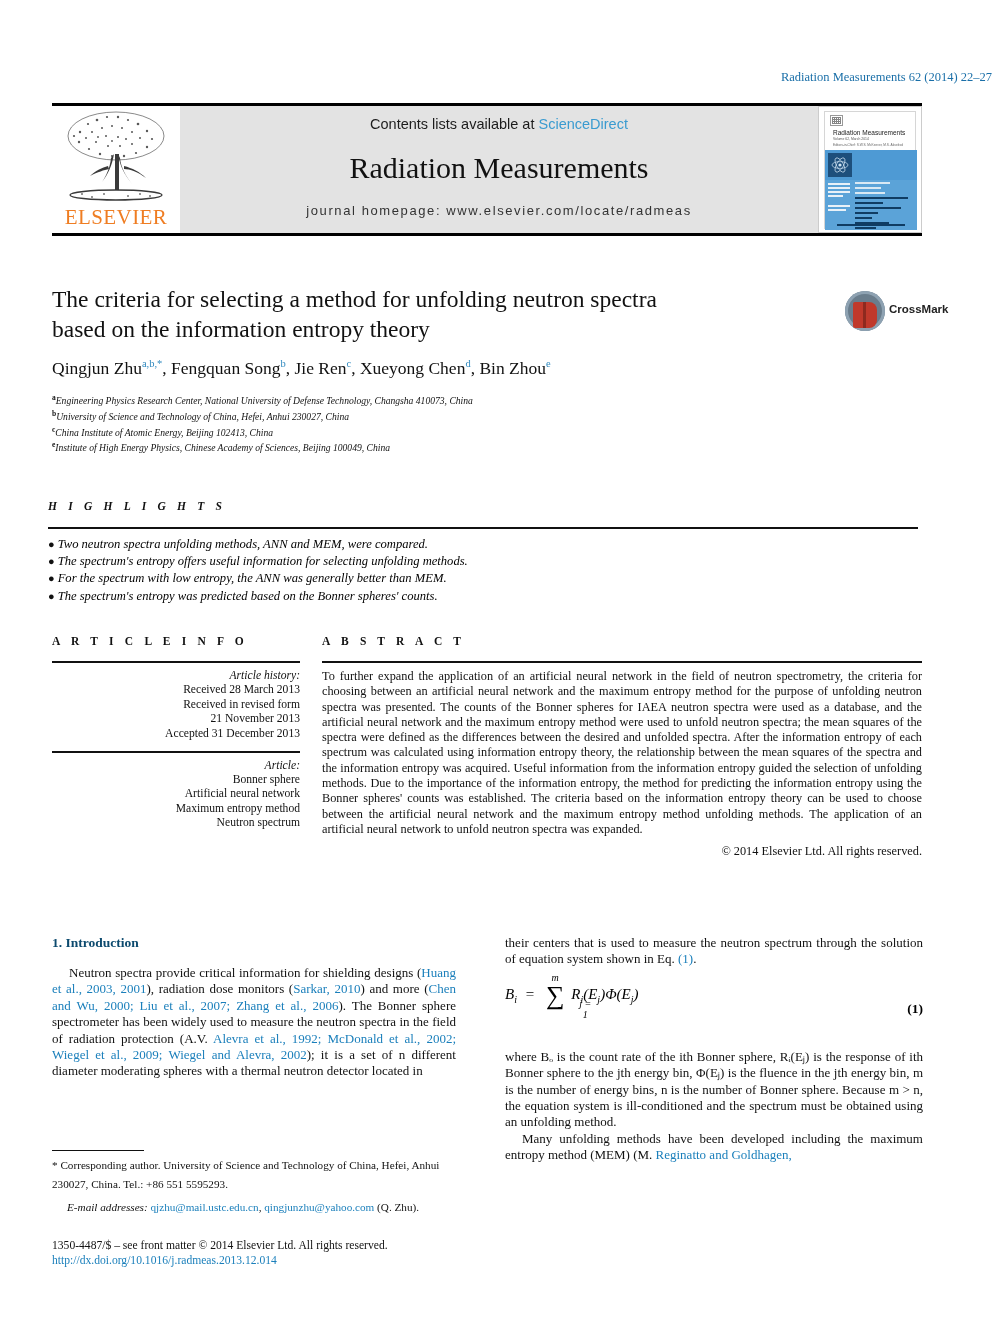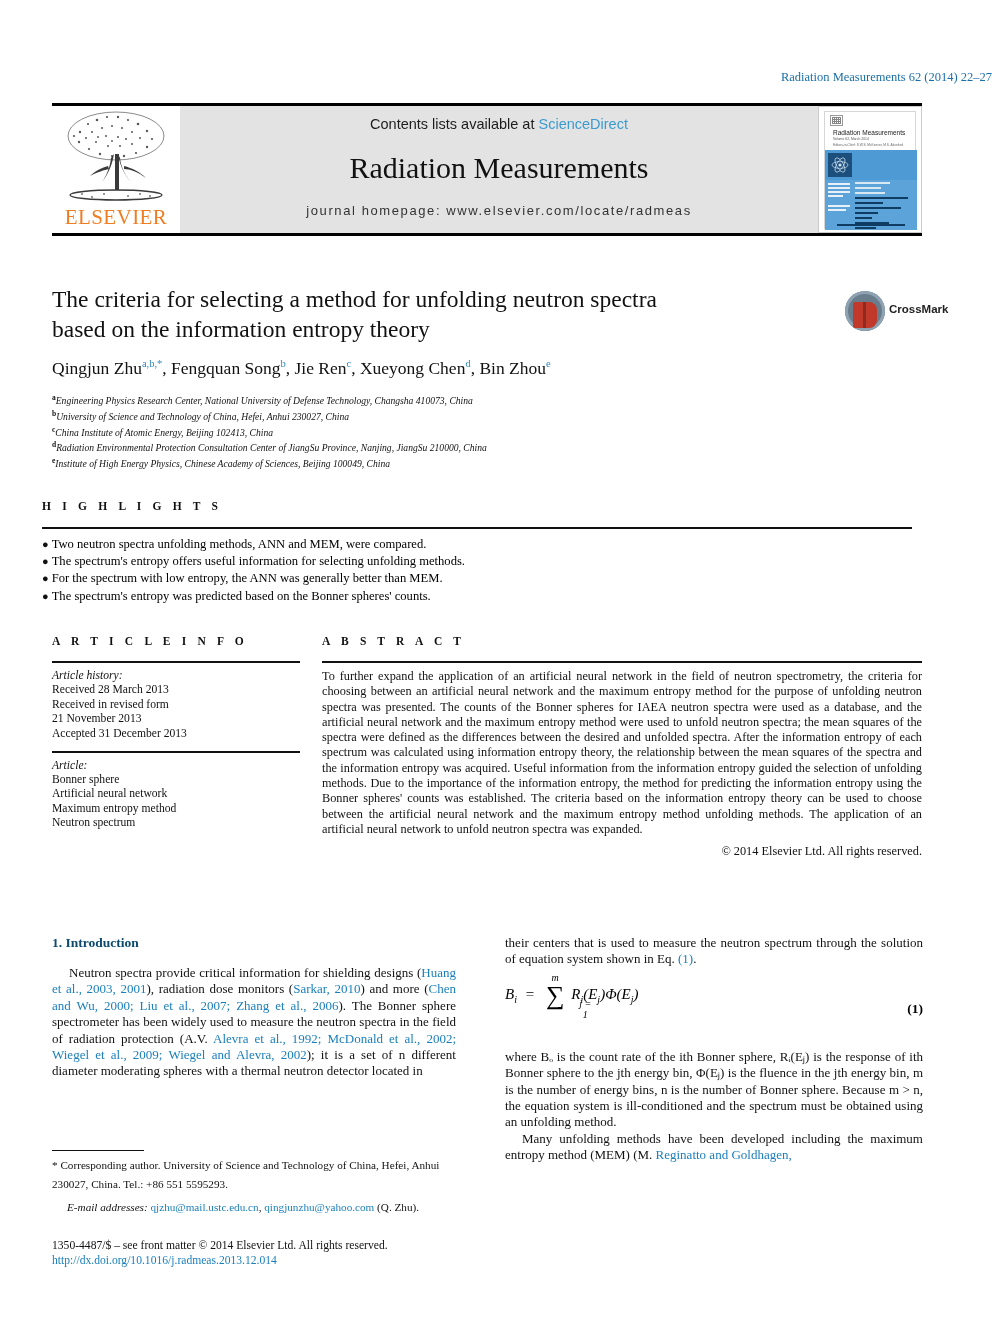--- a/index.html
+++ b/index.html
@@ -124,35 +124,35 @@
   }
   .affils sup { font-style:normal; font-weight:bold; font-size:7.5px; }
 
   
   .sec-label {
     font-family:"Liberation Serif", serif; font-weight:bold; font-size:11.5px;
     letter-spacing:4.2px; color:#111;
   }
 
   .highlights {
-    position:absolute; left:42px; top:500px; width:600px;
+    position:absolute; left:48px; top:500px; width:600px;font-style:italic;
   }
   .highlights .hl-rule { position:absolute; left:0; top:27px; width:870px; height:1.6px; background:#111; }
   .hl-list {
     position:absolute; left:0; top:36px; width:700px;
     font-family:"Liberation Serif", serif; font-size:12.6px; line-height:17.2px;
   }
   .hl-list div { white-space:nowrap; }
   .hl-bullet { color:#111; font-size:11px; margin-right:3px; }
 
   
   .info-col { position:absolute; left:52px; top:635px; width:248px; }
   .info-rule { position:absolute; left:0; top:26px; width:248px; height:1.6px; background:#111; }
   .info-body { position:absolute; left:0; top:34px; width:248px;
-    font-family:"Liberation Serif", serif; font-size:11.6px; line-height:14.4px; color:#111; }
+    font-family:"Liberation Serif", serif; font-size:11.6px; line-height:14.4px; color:#111;text-align:right; }
   .it { font-style:italic; }
   .kw-rule { height:1.6px; background:#111; margin:10px 0 6px 0; width:248px; }
 
   .abs-col { position:absolute; left:322px; top:635px; width:600px; }
   .abs-rule { position:absolute; left:0; top:26px; width:600px; height:1.6px; background:#111; }
   .abs-body { position:absolute; left:0; top:34px; width:600px;
     font-family:"Liberation Serif", serif; font-size:12.3px; line-height:15.3px;
     text-align:justify; color:#111; }
   .abs-copy { margin-top:7px; text-align:right; }
 
@@ -318,21 +318,20 @@
     </div>
     <div class="cm-text">CrossMark</div>
   </div>
 
   <div class="authors"><span>Qingjun Zhu</span><sup>a,b,*</sup>, <span>Fengquan Song</span><sup>b</sup>, <span>Jie Ren</span><sup>c</sup>, <span>Xueyong Chen</span><sup>d</sup>, <span>Bin Zhou</span><sup>e</sup></div>
 
   <div class="affils">
       <div><sup>a</sup>Engineering Physics Research Center, National University of Defense Technology, Changsha 410073, China</div>
       <div><sup>b</sup>University of Science and Technology of China, Hefei, Anhui 230027, China</div>
       <div><sup>c</sup>China Institute of Atomic Energy, Beijing 102413, China</div>
-      <div><sup>d</sup>Radiation Environmental Protection Consultation Center of JiangSu Province, Nanjing, JiangSu 210000, China</div>
       <div><sup>e</sup>Institute of High Energy Physics, Chinese Academy of Sciences, Beijing 100049, China</div>
     </div>
 
   <div class="highlights">
     <div class="sec-label">H I G H L I G H T S</div>
     <div class="hl-rule"></div>
     <div class="hl-list">
         <div><span class="hl-bullet">●</span>Two neutron spectra unfolding methods, ANN and MEM, were compared.</div>
         <div><span class="hl-bullet">●</span>The spectrum's entropy offers useful information for selecting unfolding methods.</div>
         <div><span class="hl-bullet">●</span>For the spectrum with low entropy, the ANN was generally better than MEM.</div>

